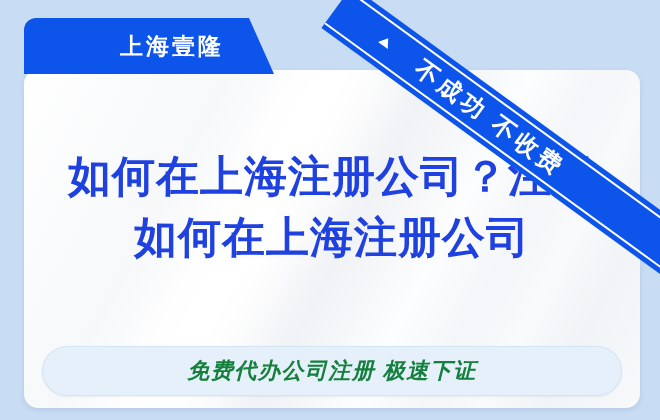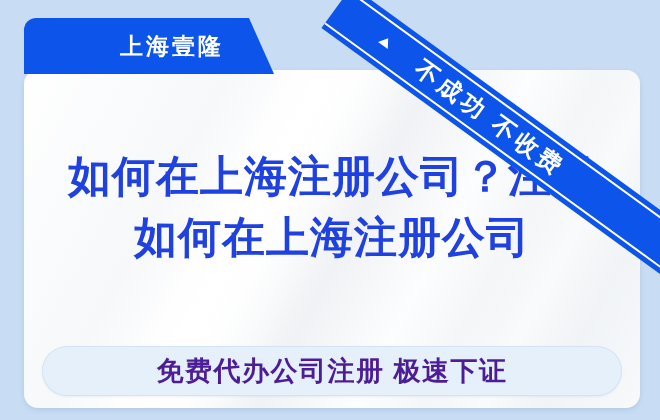--- a/index.html
+++ b/index.html
@@ -115,25 +115,26 @@
     background: #e6f0fb;
     border-radius: 25px;
     box-shadow: inset 0 0 0 1px rgba(210,226,244,0.9),
                 0 1px 2px rgba(60,90,140,0.08);
     display: flex;
     align-items: center;
     justify-content: center;
     z-index: 4;
   }
   .pill-text {
-    color: #4c1d95;
-    font-size: 27px;
+    color: #15803d;
+    font-size: 22px;
     font-weight: bold;
     letter-spacing: 1.5px;
     white-space: nowrap;
+    font-style: italic;
   }
 
   
   .ribbon {
     position: absolute;
     left: 352px;
     top: -14px;
     width: 430px;
     height: 52px;
     background: #0d54ea;

